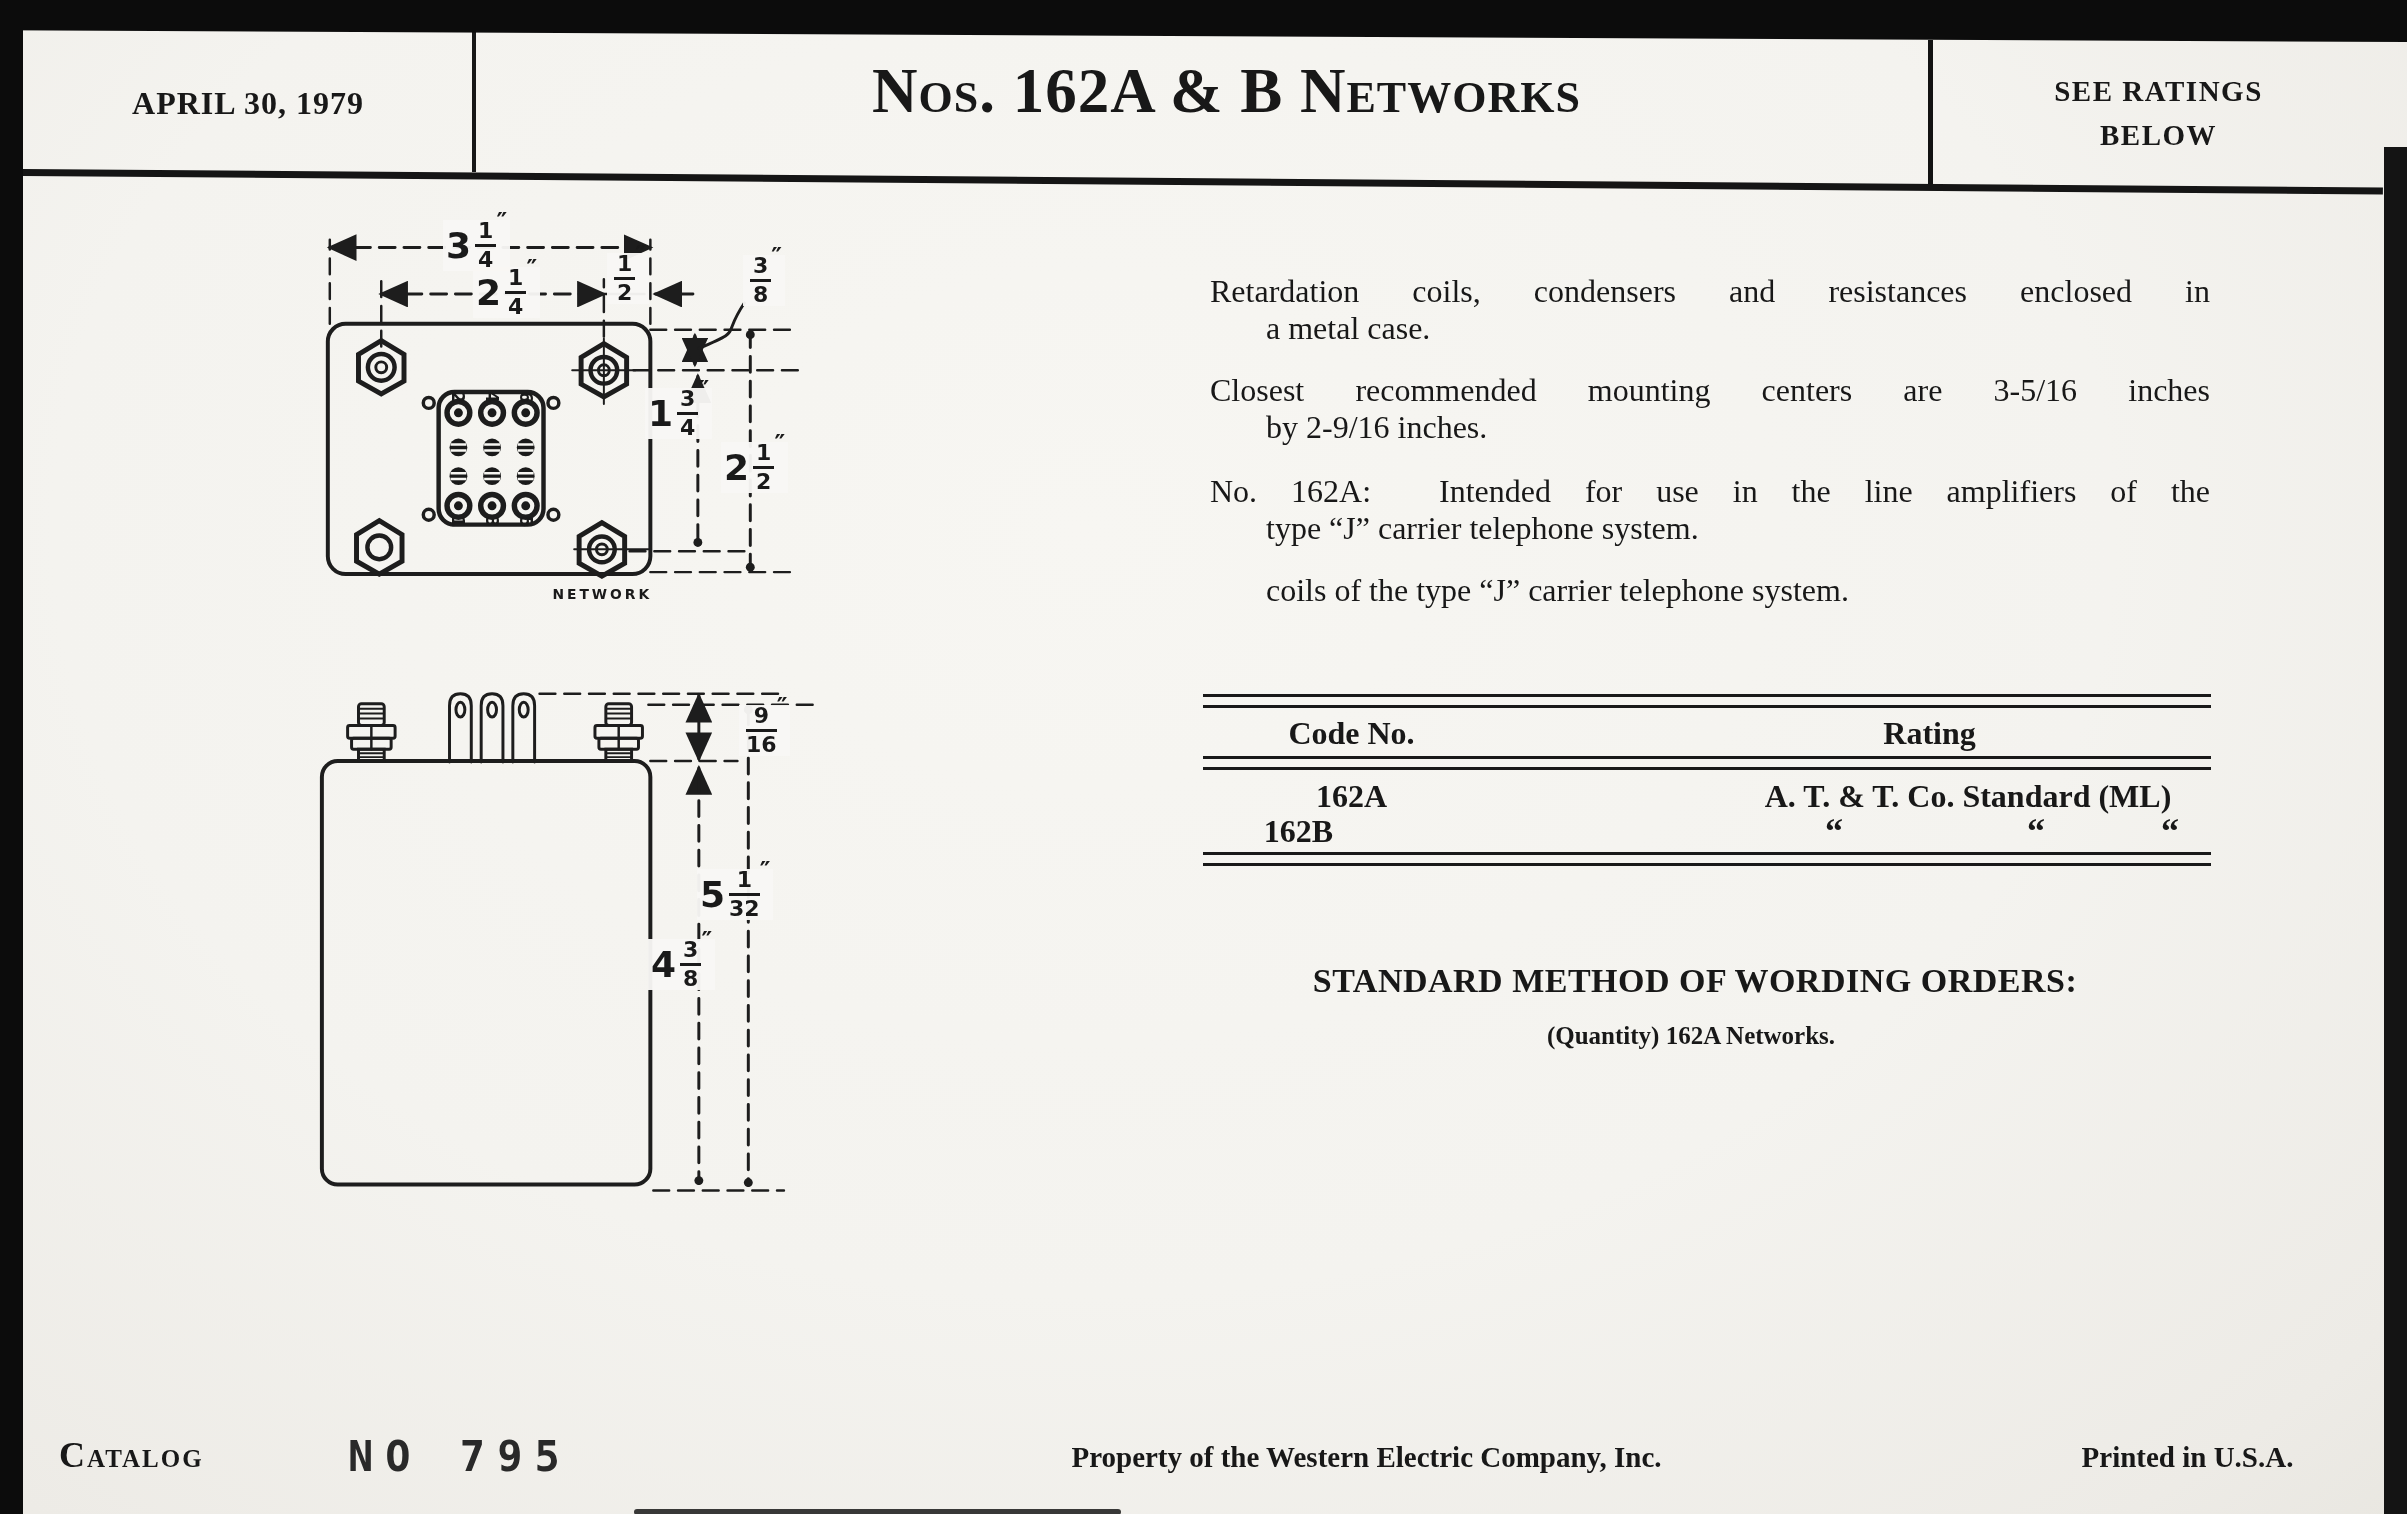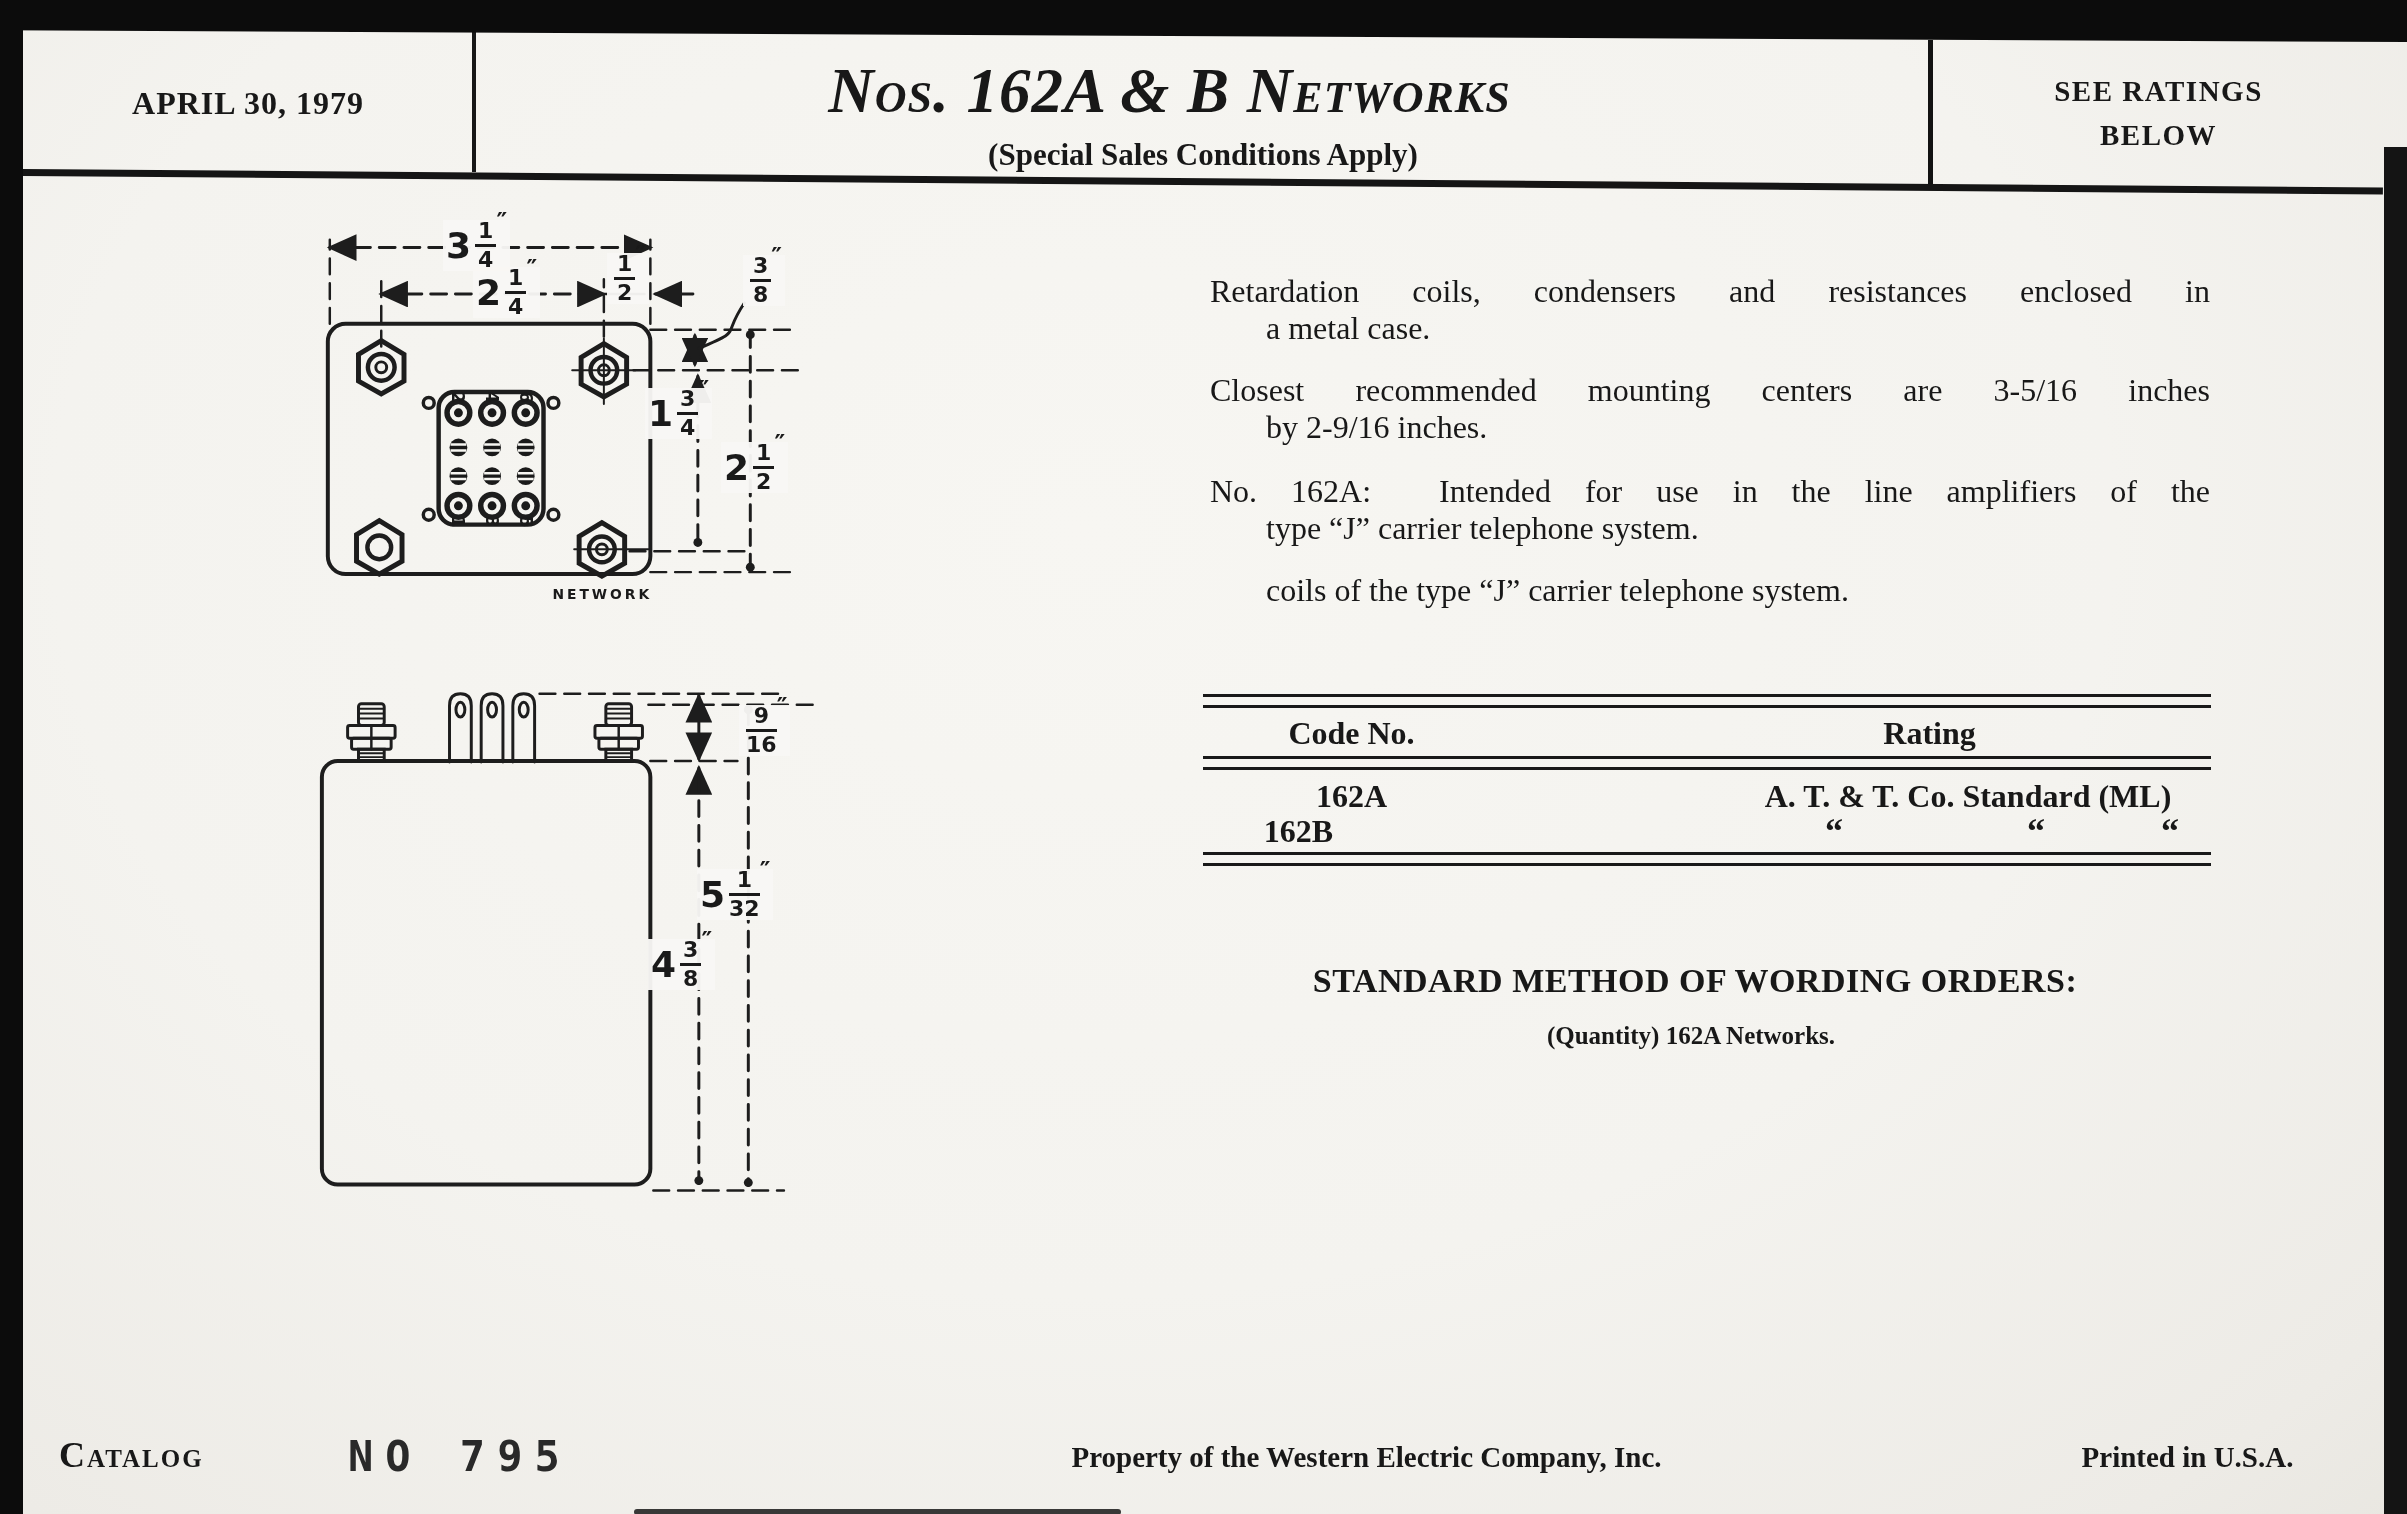--- a/index.html
+++ b/index.html
@@ -18,22 +18,22 @@
   .band-right { position:absolute; left:2384px; top:147px; width:24px; height:1368px; background:#141414; }
   .band-bottom-smudge { position:absolute; left:634px; top:1509px; width:487px; height:6px; background:#0a0a0a; opacity:.8; border-radius:3px; }
 
   
   .rule-header { position:absolute; left:23px; top:169px; width:2360px; height:7px; background:#181818;
                  transform: rotate(0.45deg); transform-origin:0 0; }
   .vdiv1 { position:absolute; left:472px; top:30px; width:4px; height:142px; background:#1a1a1a; }
   .vdiv2 { position:absolute; left:1928px; top:40px; width:5px; height:150px; background:#151515; }
   .hdr-date { position:absolute; left:23px; top:85px; width:450px; text-align:center;
               font-size:32px; font-weight:bold; letter-spacing:1px; }
-  .hdr-title { position:absolute; left:541px; top:55px; width:1257px; text-align:center;
-               font-size:63px; font-weight:bold; font-variant:small-caps; letter-spacing:1px;font-style:italic; }
+  .hdr-title { position:absolute; left:598px; top:55px; width:1257px; text-align:center;
+               font-size:63px; font-weight:bold; font-variant:small-caps; letter-spacing:1px; }
   .hdr-subtitle { position:absolute; left:693px; top:137px; width:1020px; text-align:center;
                   font-size:31px; font-weight:bold; }
   .hdr-ratings { position:absolute; left:1933px; top:69px; width:451px; text-align:center;
                  font-size:29px; font-weight:bold; letter-spacing:1.5px; line-height:44px; }
 
   
   .para { position:absolute; left:1210px; width:1000px; font-size:32px; font-weight:normal; }
   .jline { text-align:justify; text-align-last:justify; white-space:pre-wrap; }
   .cline { padding-left:56px; white-space:pre-wrap; }
 
@@ -74,21 +74,20 @@
 <body>
 
 <div class="page">
   <div class="inkwrap">
 
     <div class="vdiv1"></div>
     <div class="vdiv2"></div>
     <div class="rule-header"></div>
     <div class="hdr-date">APRIL 30, 1979</div>
     <div class="hdr-title">Nos. 162A &amp; B Networks</div>
-    <div class="hdr-subtitle">(Special Sales Conditions Apply)</div>
     <div class="hdr-ratings">
       <div>SEE RATINGS</div>
       <div>BELOW</div>
     </div>
 
     <div class="para" style="top:273px">
       <div class="jline">Retardation coils, condensers and resistances enclosed in</div>
       <div class="cline">a metal case.</div>
     </div>
     <div class="para" style="top:372px">

